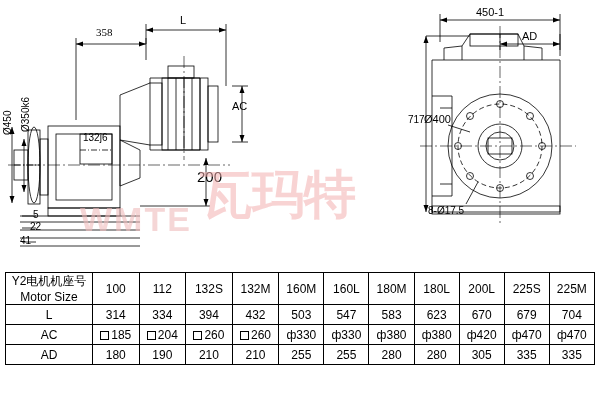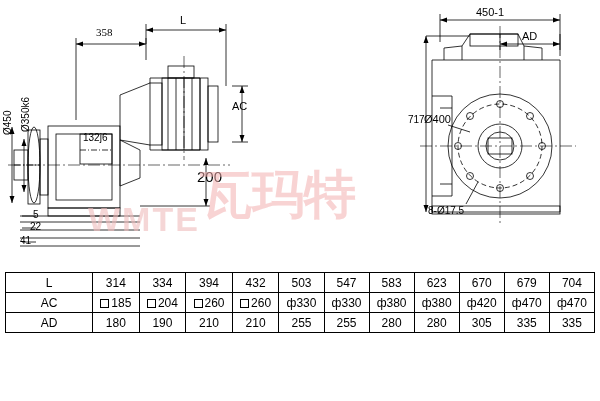--- a/index.html
+++ b/index.html
@@ -29,21 +29,20 @@
   }
   .wm-en{
     position:absolute;
     font-size:34px;
     font-weight:bold;
     color:#f0bcbc;
     opacity:.6;
     letter-spacing:2px;
     pointer-events:none;
     font-family:"Liberation Sans", sans-serif;
-    margin-left:8px;
   }
   table.spec{
     position:absolute;
     left:5px;top:272px;
     border-collapse:collapse;
     width:590px;
     font-size:12px;
   }
   table.spec td{
     border:1px solid #000;
@@ -221,20 +220,37 @@
   <div style="position:absolute;left:522px;top:30px;font-size:11px;">AD</div>
   <div style="position:absolute;left:408px;top:114px;font-size:10px;">717</div>
   <div style="position:absolute;left:424px;top:113px;font-size:11px;">Ø400</div>
   <div style="position:absolute;left:428px;top:205px;font-size:10px;">8-Ø17.5</div>
 
   <div class="wm-en" style="left:80px;top:200px;">WMTE</div>
   <div class="wm" style="left:200px;top:160px;">瓦玛特</div>
 
   <table class="spec">
     <tbody>
+      <tr>
+        <td class="lbl hdr cn">
+          <div>Y2电机机座号</div>
+          <div>Motor Size</div>
+        </td>
+        <td>100</td>
+        <td>112</td>
+        <td>132S</td>
+        <td>132M</td>
+        <td>160M</td>
+        <td>160L</td>
+        <td>180M</td>
+        <td>180L</td>
+        <td>200L</td>
+        <td>225S</td>
+        <td>225M</td>
+      </tr>
 
       <tr>
         <td class="lbl">L</td>
         <td>314</td>
         <td>334</td>
         <td>394</td>
         <td>432</td>
         <td>503</td>
         <td>547</td>
         <td>583</td>

